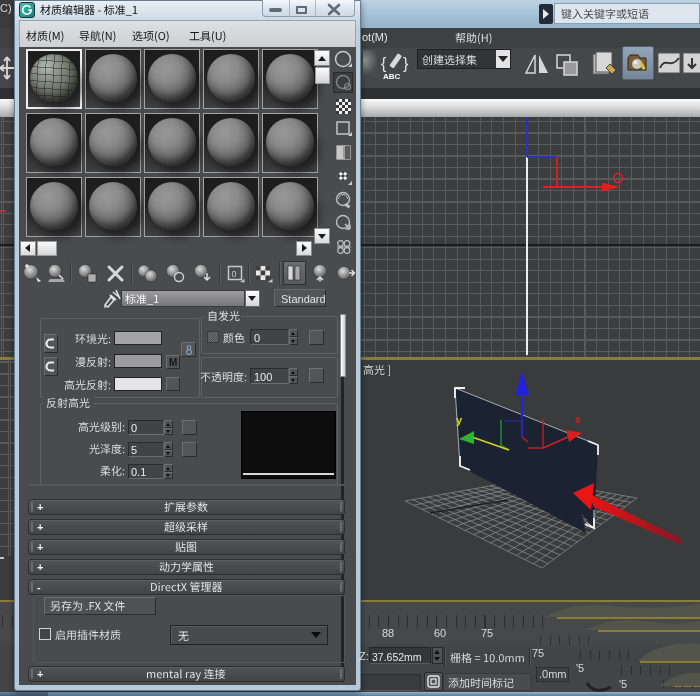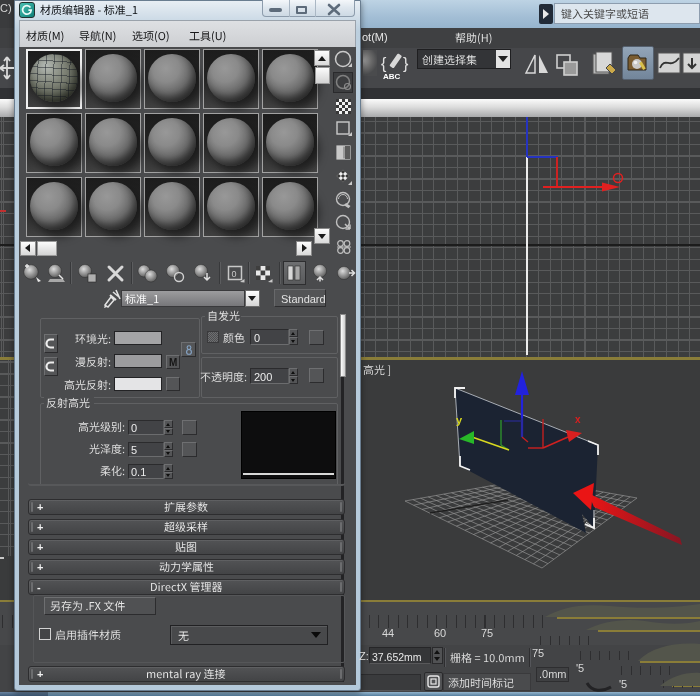--- a/index.html
+++ b/index.html
@@ -318,21 +318,21 @@
         <defs>
           <linearGradient id="redfade" x1="0" y1="0" x2="1" y2="0">
             <stop offset="0" stop-color="#ea1515"></stop>
             <stop offset="1" stop-color="#871623"></stop>
           </linearGradient>
         </defs>
         <polygon points="228,133 234,147 322,185 320,178" fill="url(#redfade)"></polygon>
         <polygon points="213,133 234,123 231,150" fill="#ea1515"></polygon>
       </g>
     </svg>
-<div style="position:absolute;left:382px;top:628px;font-size:11px;color:#d8d8d8;line-height:1;white-space:nowrap;">44</div>
+<div style="position:absolute;left:382px;top:628px;font-size:11px;color:#d8d8d8;line-height:1;white-space:nowrap;">88</div>
 <div style="position:absolute;left:434px;top:628px;font-size:11px;color:#d8d8d8;line-height:1;white-space:nowrap;">60</div>
 <div style="position:absolute;left:481px;top:628px;font-size:11px;color:#d8d8d8;line-height:1;white-space:nowrap;">75</div>
 <svg class="tx" style="left:540px;top:595px" width="160" height="101" viewBox="0 0 160 101">
 <path d="M5 22 C 20 13, 40 8, 70 11 C 100 14, 135 13, 160 9 L160 22 Z" fill="#53554b"></path>
 <path d="M46 35 C 62 26, 85 23, 105 26 C 128 30, 148 29, 160 26 L160 35 Z" fill="#53554b"></path>
 <path d="M98 66 C 112 52, 135 47, 160 49 L160 66 Z" fill="#53554b"></path>
 <path d="M120 91 C 132 81, 146 77, 160 78 L160 91 Z" fill="#53554b"></path>
 </svg>
 <div style="position:absolute;left:532px;top:648px;font-size:11px;color:#d8d8d8;line-height:1;white-space:nowrap;">75</div>
 <div style="position:absolute;left:576px;top:663px;font-size:11px;color:#d8d8d8;line-height:1;white-space:nowrap;">'5</div>
@@ -607,21 +607,21 @@
 <div style="position:absolute;left:290.5px;top:339.5px;width:0;height:0;border-top:3px solid #0f0f0f;border-left:2.5px solid transparent;border-right:2.5px solid transparent"></div>
 <svg class="tx" style="left:199.9px;top:368.9px;" width="47.1" height="16.0">
       <g fill="#e4e4e4" transform="translate(0,12.10) scale(0.01100,-0.01100)">
         <use href="#u4e0d" x="0"></use>
         <use href="#u900f" x="1000"></use>
         <use href="#u660e" x="2000"></use>
         <use href="#u5ea6" x="3000"></use>
         <use href="#u3a" x="4000"></use>
       </g>
     </svg>
-<div style="position:absolute;left:254px;top:372px;font-size:11px;color:#ececec;line-height:1;white-space:nowrap;">200</div>
+<div style="position:absolute;left:254px;top:372px;font-size:11px;color:#ececec;line-height:1;white-space:nowrap;">100</div>
 <div style="position:absolute;left:290.5px;top:370.5px;width:0;height:0;border-bottom:3px solid #0f0f0f;border-left:2.5px solid transparent;border-right:2.5px solid transparent"></div>
 <div style="position:absolute;left:290.5px;top:378.5px;width:0;height:0;border-top:3px solid #0f0f0f;border-left:2.5px solid transparent;border-right:2.5px solid transparent"></div>
 <svg class="tx" style="left:46.0px;top:394.9px;" width="44.0" height="16.0">
       <g fill="#e4e4e4" transform="translate(0,12.10) scale(0.01100,-0.01100)">
         <use href="#u53cd" x="0"></use>
         <use href="#u5c04" x="1000"></use>
         <use href="#u9ad8" x="2000"></use>
         <use href="#u5149" x="3000"></use>
       </g>
     </svg>

